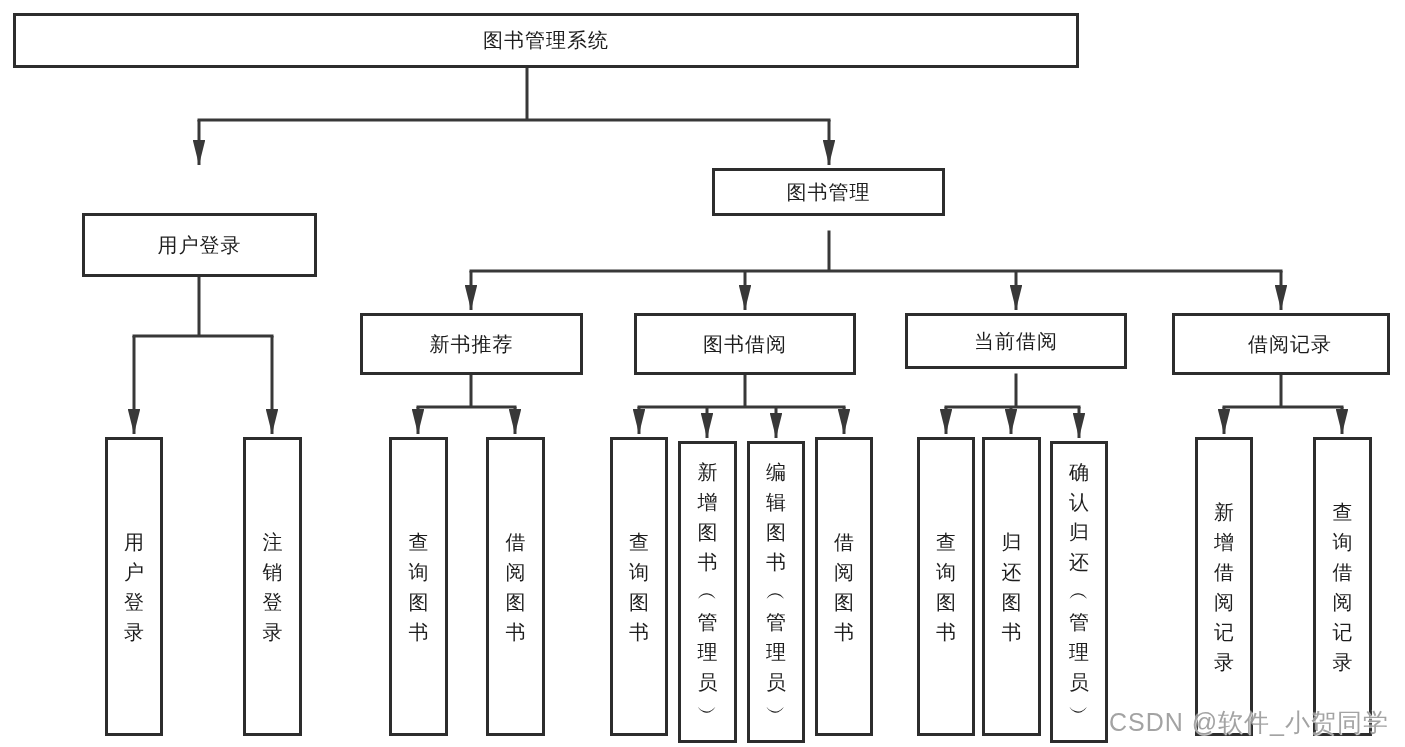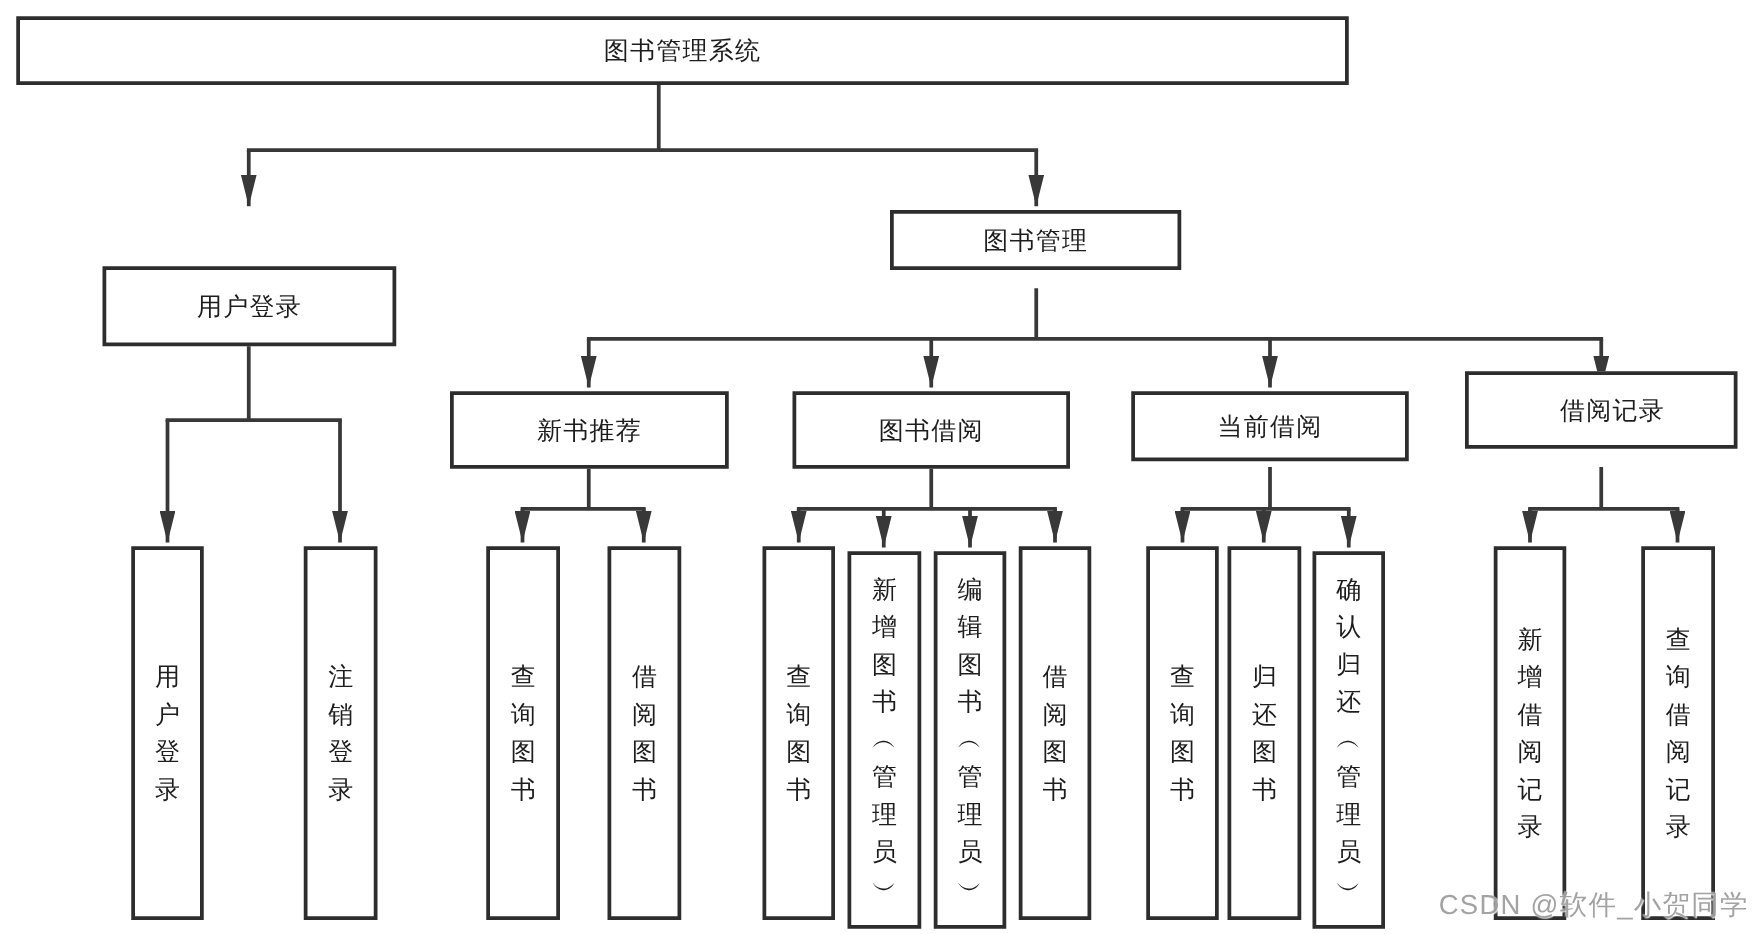--- a/index.html
+++ b/index.html
@@ -47,23 +47,23 @@
     fill: none;
     stroke-linecap: square;
   }
   .arrow {
     stroke: #383838;
     stroke-width: 3;
     fill: none;
   }
   .watermark {
     position: absolute;
-    right: 6px;
+    right: 16px;
     bottom: 8px;
-    font-size: 22px;
+    font-size: 25px;
     color: rgba(158,158,158,0.95);
     text-shadow: 1px 1px 1px rgba(255,255,255,0.9), -1px -1px 1px rgba(255,255,255,0.6);
     letter-spacing: 1px;
     z-index: 5;
   }
 </style>
 </head>
 <body>
 
 <div class="canvas">
@@ -108,21 +108,21 @@
   </svg>
 
   <div class="node" style="left:13px; top:13px; width:1066px; height:55px;">图书管理系统</div>
 
   <div class="node" style="left:82px; top:168px; width:235px; height:64px;margin-top:45px;">用户登录</div>
   <div class="node" style="left:712px; top:168px; width:233px; height:48px;">图书管理</div>
 
   <div class="node" style="left:360px; top:313px; width:223px; height:62px;">新书推荐</div>
   <div class="node" style="left:634px; top:313px; width:222px; height:62px;">图书借阅</div>
   <div class="node" style="left:905px; top:313px; width:222px; height:56px;">当前借阅</div>
-  <div class="node" style="left:1172px; top:297px; width:218px; height:62px;padding-left:18px;">借阅记录</div>
+  <div class="node" style="left:1172px; top:313px; width:218px; height:62px;padding-left:18px;">借阅记录</div>
 
   <div class="node v-node" style="left:105px; top:437px; width:58px; height:299px;">
       <span class="vchar">用</span>
       <span class="vchar">户</span>
       <span class="vchar">登</span>
       <span class="vchar">录</span>
     </div>
   <div class="node v-node" style="left:243px; top:437px; width:59px; height:299px;">
       <span class="vchar">注</span>
       <span class="vchar">销</span>

